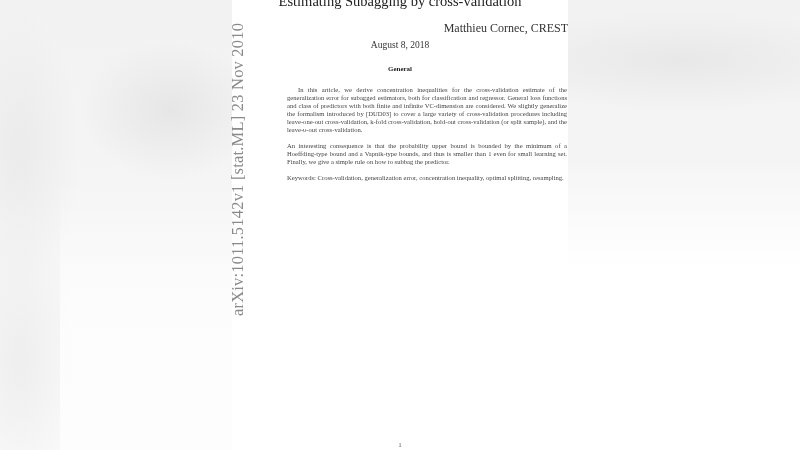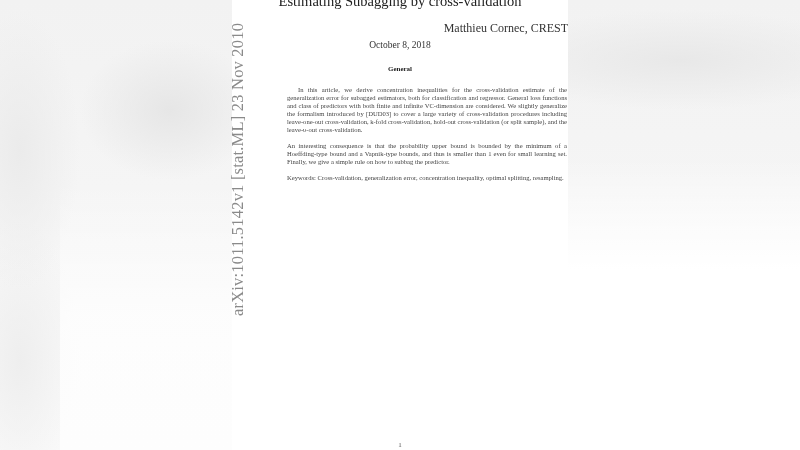--- a/index.html
+++ b/index.html
@@ -71,21 +71,21 @@
 <div class="bg-blur"></div>
 <div class="bg-blur right-low"></div>
 <div class="bg-blur left-low"></div>
 
 <div class="page"></div>
 
 <div class="arxiv-stamp">arXiv:1011.5142v1  [stat.ML]  23 Nov 2010</div>
 
 <div class="title">Estimating Subagging by cross-validation</div>
 <div class="author">Matthieu Cornec, CREST</div>
-<div class="date">October 8, 2018</div>
+<div class="date">August 8, 2018</div>
 
 <div class="abstract-heading">General</div>
 
 <div class="para indent p1">In this article, we derive concentration inequalities for the cross-validation estimate of the generalization error for subagged estimators, both for classification and regressor. General loss functions and class of predictors with both finite and infinite VC-dimension are considered. We slightly generalize the formalism introduced by [DUD03] to cover a large variety of cross-validation procedures including leave-one-out cross-validation, k-fold cross-validation, hold-out cross-validation (or split sample), and the leave-υ-out cross-validation.</div>
 <div class="para p2">An interesting consequence is that the probability upper bound is bounded by the minimum of a Hoeffding-type bound and a Vapnik-type bounds, and thus is smaller than 1 even for small learning set. Finally, we give a simple rule on how to subbag the predictor.</div>
 <div class="para p3">Keywords: Cross-validation, generalization error, concentration inequality, optimal splitting, resampling.</div>
 
 <div class="page-number">1</div>
 
 </body></html>

